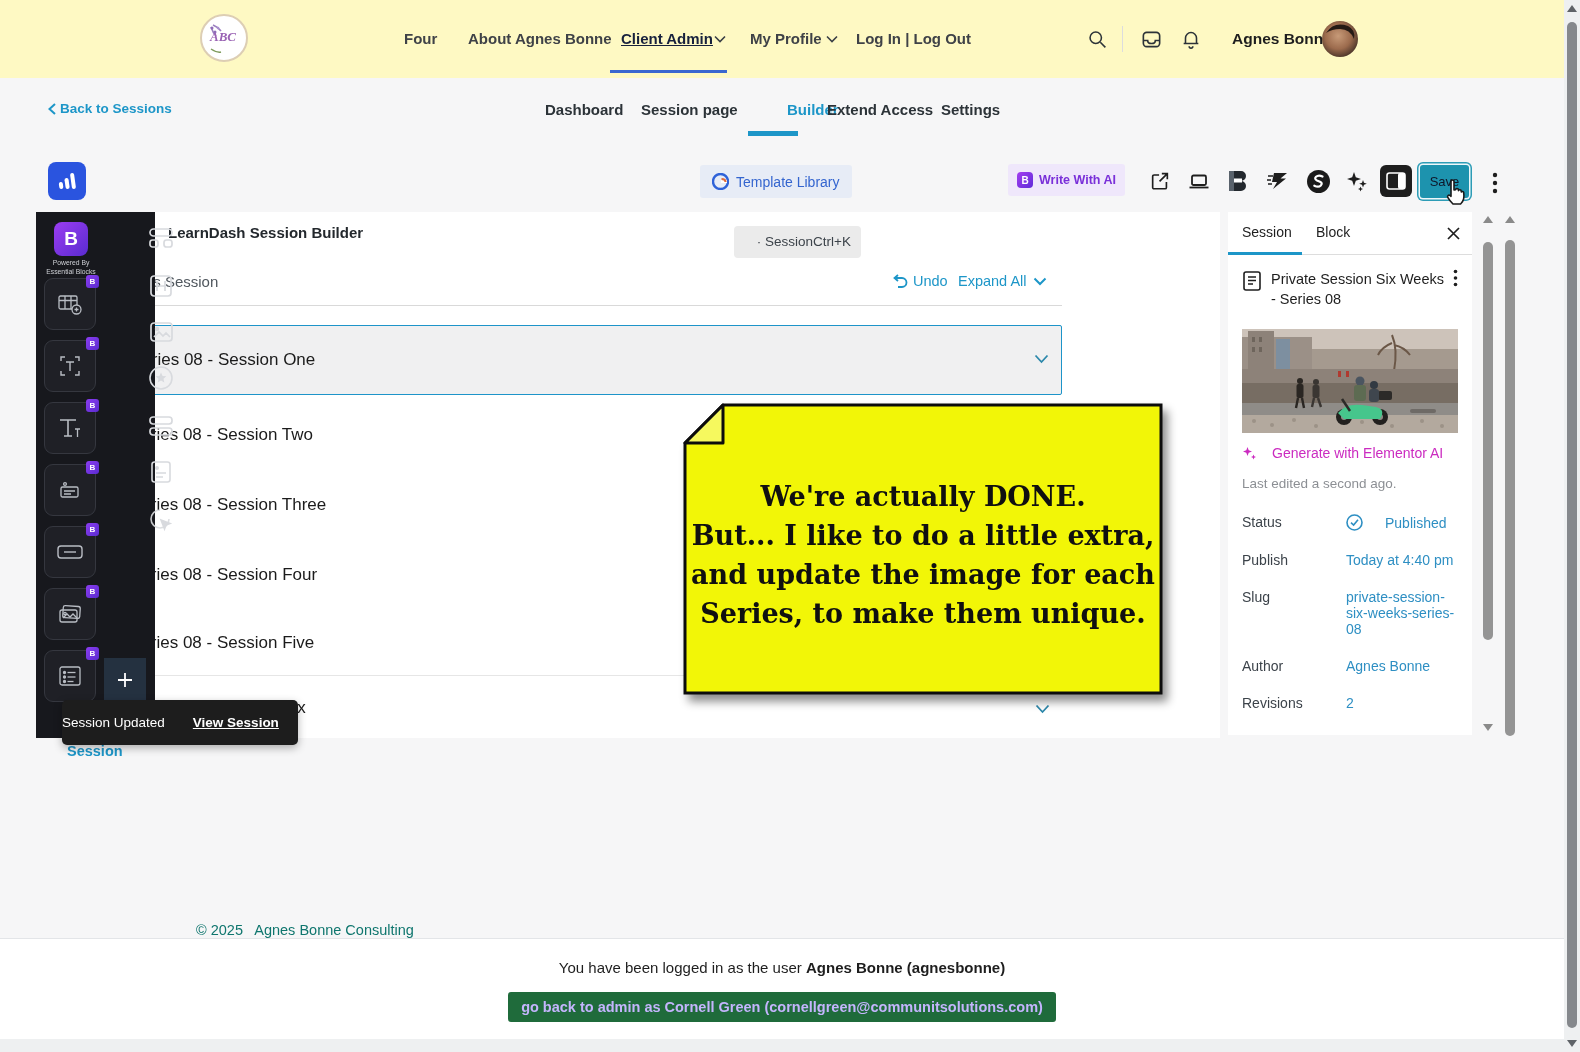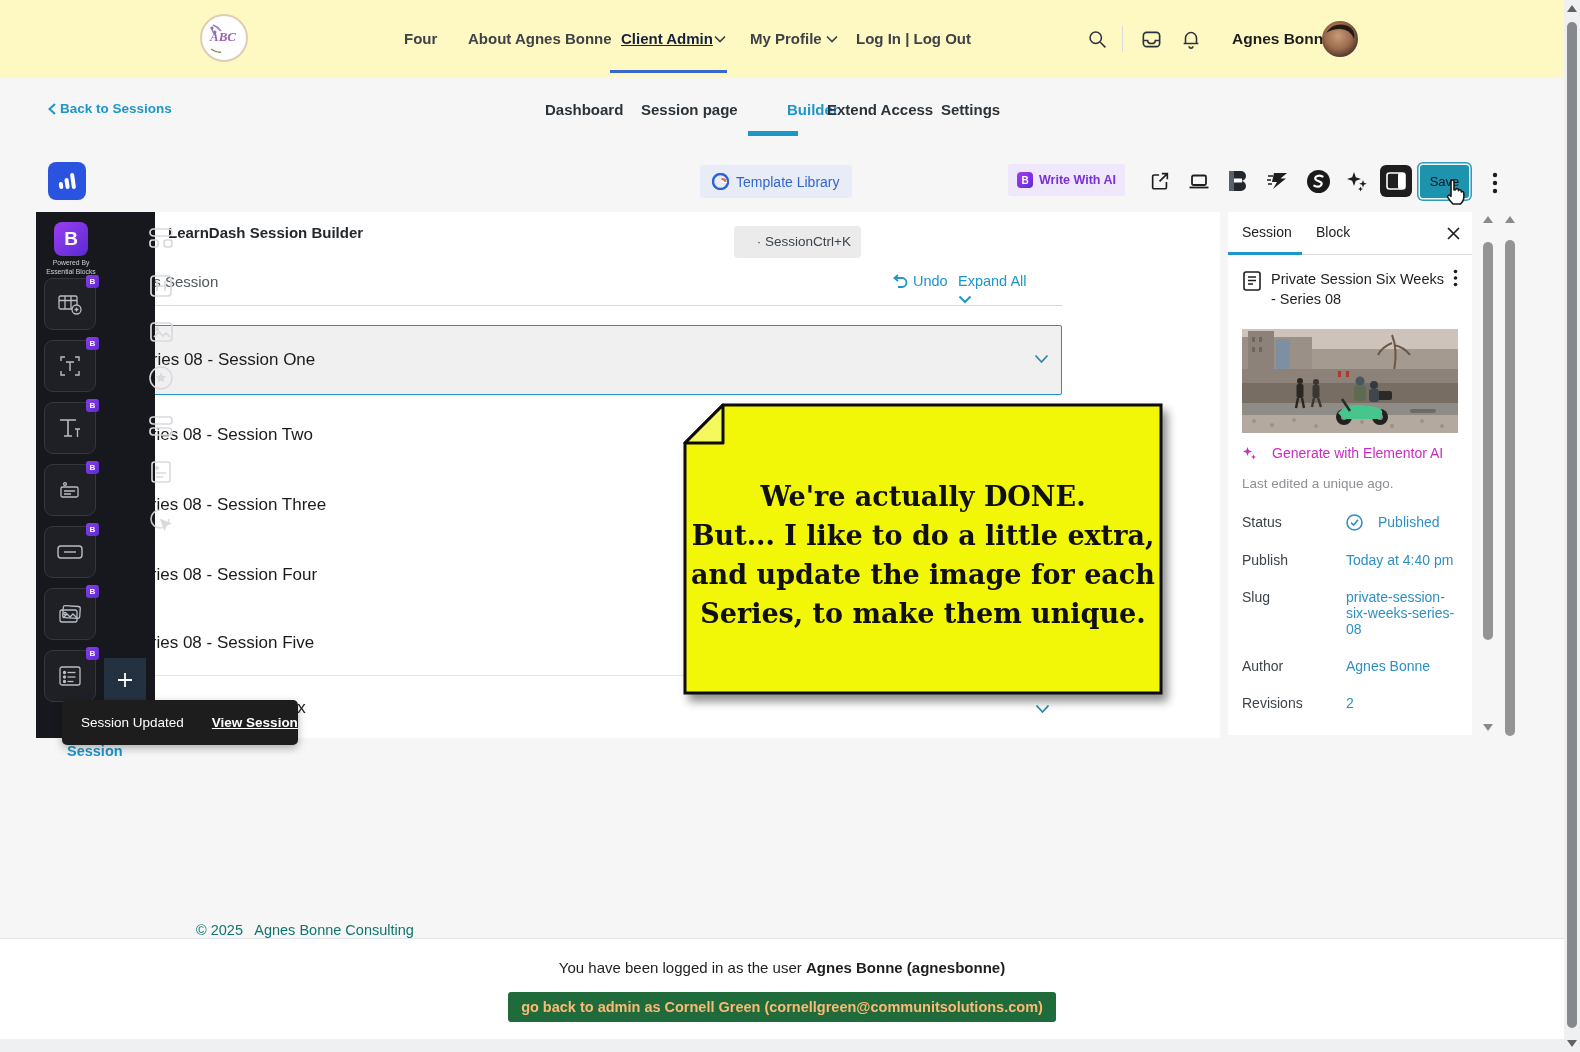--- a/index.html
+++ b/index.html
@@ -46,21 +46,21 @@
   .panel{left:1228px;top:212px;width:244px;height:523px;background:#fff;overflow:hidden;}
   .ptab{font-size:14px;color:#1e1e1e;cursor:pointer;}
   .field-row{display:flex;margin-bottom:21px;}
   .field-label{width:104px;font-size:14px;color:#3c434a;flex:none;}
   .field-value{font-size:14px;color:#2e8fc3;cursor:pointer;max-width:126px;overflow-wrap:break-word;}
   
   .toast{left:62px;top:700px;width:236px;height:45px;background:#1d1d1d;border-radius:5px;z-index:12;
          display:flex;align-items:center;box-shadow:0 3px 8px rgba(0,0,0,.3);color:#fff;font-size:13.5px;}
   
   .footbar{left:0;top:938px;width:1564px;height:100px;background:#ffffff;border-top:1px solid #e3e5e8;z-index:9;}
-  .green-btn{display:inline-block;background:#1f6b3b;color:#fdba74;font-weight:700;font-size:14.5px;
+  .green-btn{display:inline-block;background:#1f6b3b;color:#c4b5fd;font-weight:700;font-size:14.5px;
              padding:7px 13px;border-radius:3px;cursor:pointer;}
   
   .sb-thumb{position:absolute;border-radius:6px;background:#949494;}
   .tri{width:0;height:0;position:absolute;}
 </style>
 </head>
 <body>
 
 <div class="screen">
 
@@ -234,21 +234,21 @@
 
     <div class="abs" style="left:856px;top:61px;display:flex;align-items:center;gap:5px;cursor:pointer;">
       <span>
         <svg width="16" height="14" viewBox="0 0 16 14" fill="none" stroke="#1d96c8" stroke-width="1.8">
           <path d="M3 4 h7 a4.5 4.5 0 0 1 0 9 H6"></path>
             <path d="M6 1 L2.5 4 L6 7"></path>
         </svg>
       </span>
       <span style="font-size:14.5px;color:#1d96c8;">Undo</span>
     </div>
-    <div class="abs" style="left:922px;top:61px;display:flex;gap:6px;cursor:pointer;flex-direction:column;">
+    <div class="abs" style="left:922px;top:61px;display:flex;align-items:center;gap:6px;cursor:pointer;">
       <span style="font-size:14.5px;color:#1d96c8;">Expand All</span>
       <span>
         <svg width="14" height="9" viewBox="0 0 14 9">
             <path d="M1.5 1.5 L7 7 L12.5 1.5" fill="none" stroke="#1d96c8" stroke-width="2"></path>
           </svg>
       </span>
     </div>
 
     <div class="abs" style="left:24px;top:93px;width:1002px;height:1px;background:#d9d9d9;"></div>
 
@@ -635,26 +635,26 @@
       <div style="margin-top:12px;display:flex;align-items:center;gap:15px;cursor:pointer;">
         <span>
           <svg width="15" height="15" viewBox="0 0 15 15" fill="#cb2bc0">
             <path d="M5.5 1 L6.7 4.3 L10 5.5 L6.7 6.7 L5.5 10 L4.3 6.7 L1 5.5 L4.3 4.3 Z"></path>
             <path d="M11.5 8.5 L12.2 10.3 L14 11 L12.2 11.7 L11.5 13.5 L10.8 11.7 L9 11 L10.8 10.3 Z"></path>
           </svg>
         </span>
         <span style="font-size:14px;color:#cb2bc0;">Generate with Elementor AI</span>
       </div>
 
-      <div style="margin-top:15px;font-size:13.5px;color:#8c8f94;">Last edited a unique ago.</div>
+      <div style="margin-top:15px;font-size:13.5px;color:#8c8f94;">Last edited a second ago.</div>
 
       <div style="margin-top:23px;">
         <div class="field-row">
           <span class="field-label">Status</span>
-          <span style="display:flex;align-items:flex-start;gap:15px;">
+          <span style="display:flex;align-items:center;gap:22px;">
             <span>
               <svg width="17" height="17" viewBox="0 0 17 17">
                   <circle cx="8.5" cy="8.5" r="7.5" fill="none" stroke="#2e8fc3" stroke-width="1.6"></circle>
                   <path d="M5 8.7 L7.6 11 L12 5.8" fill="none" stroke="#2e8fc3" stroke-width="1.6"></path>
                 </svg>
             </span>
             <span class="field-value">Published</span>
           </span>
         </div>
         <div class="field-row">
@@ -685,21 +685,21 @@
     <span class="tri" style="left:3px;top:2px;border-left:5px solid transparent;border-right:5px solid transparent;border-bottom:7px solid #8a8a8a;"></span>
     <span class="sb-thumb" style="left:3px;top:28px;width:10px;height:398px;"></span>
     <span class="tri" style="left:3px;bottom:4px;border-left:5px solid transparent;border-right:5px solid transparent;border-top:7px solid #8a8a8a;"></span>
   </div>
   <div class="abs" style="left:1502px;top:214px;width:16px;height:524px;">
     <span class="tri" style="left:3px;top:2px;border-left:5px solid transparent;border-right:5px solid transparent;border-bottom:7px solid #8a8a8a;"></span>
     <span class="sb-thumb" style="left:3px;top:26px;width:10px;height:496px;"></span>
   </div>
 
   <div class="abs toast">
-    <span style="margin-left:19px;">Session Updated</span>
+    <span style="">Session Updated</span>
     <span style="margin-left:28px;text-decoration:underline;font-weight:600;cursor:pointer;">View Session</span>
   </div>
   <div class="abs" style="left:67px;top:743px;font-size:14.5px;font-weight:700;color:#1d96c8;cursor:pointer;">Session</div>
 
   <div class="abs" style="left:196px;top:922px;font-size:14.5px;color:#0f766e;white-space:pre;">© 2025   Agnes Bonne Consulting</div>
 
   <div class="abs footbar">
     <div style="text-align:center;margin-top:20px;font-size:15px;color:#1e1e1e;">
       <span>You have been logged in as the user </span><b>Agnes Bonne (agnesbonne)</b>
     </div>

